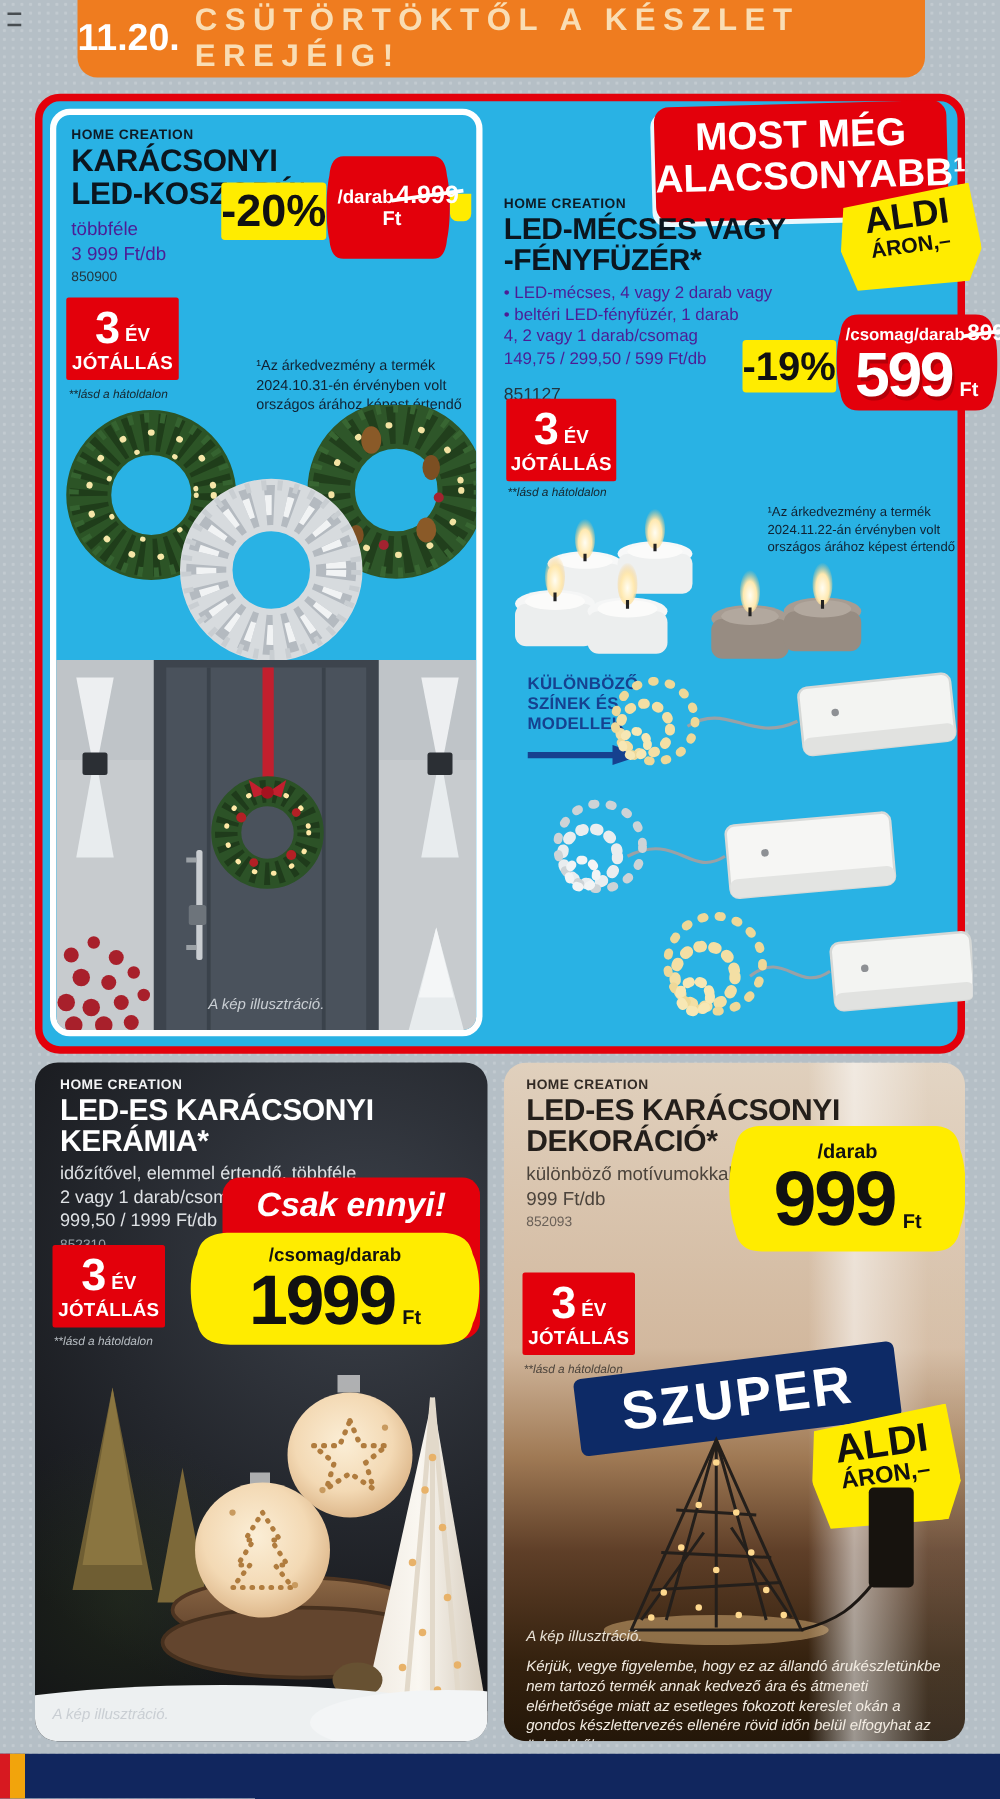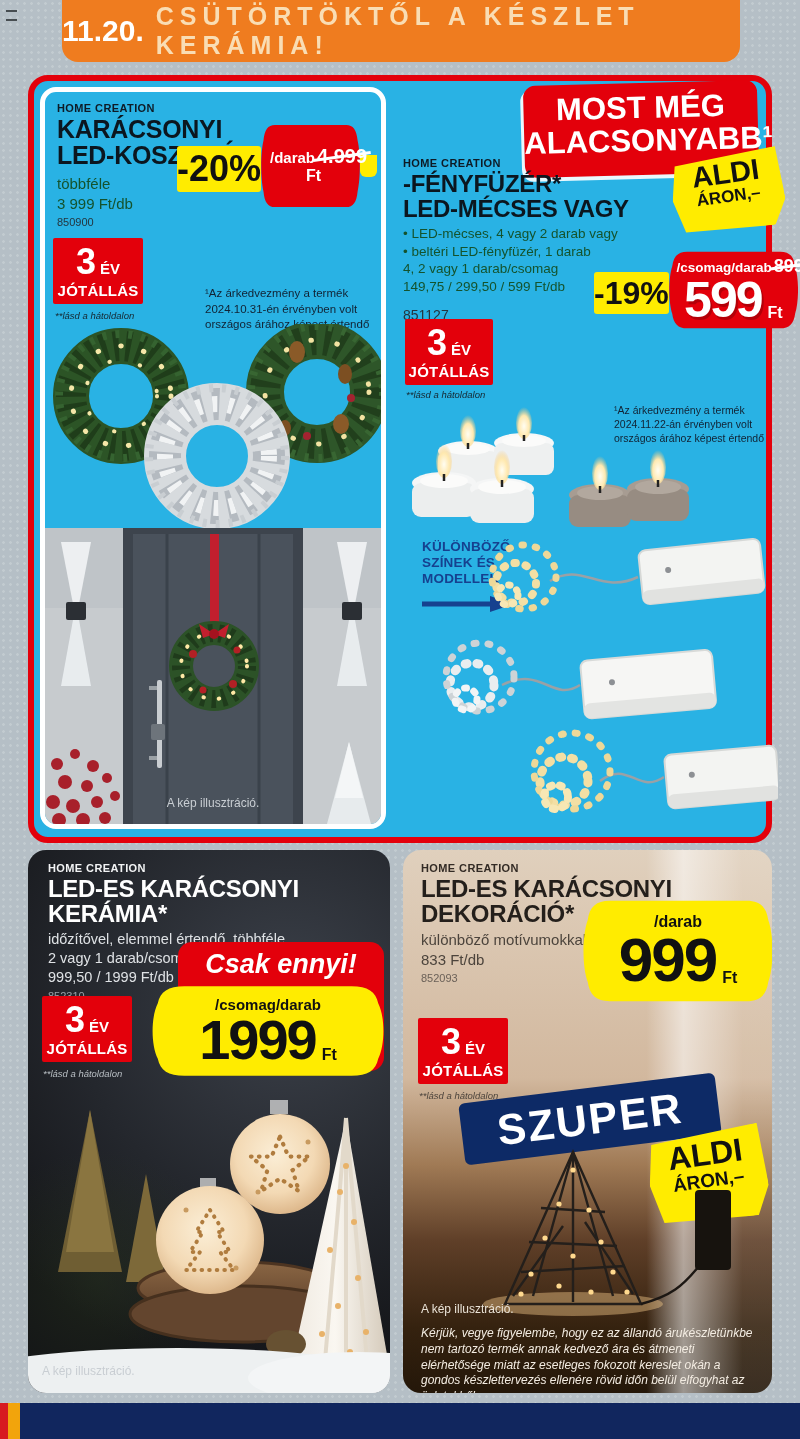--- a/index.html
+++ b/index.html
@@ -18,28 +18,28 @@
   
   .top-frame{left:28px;top:75px;width:732px;height:756px;background:#29b2e4;
              border:6px solid #e3000b;border-radius:20px}
   .left-panel{left:6px;top:6px;width:336px;height:732px;border:5px solid #fff;border-radius:16px;
               overflow:hidden;background:#29b2e4}
   
   .brand{font-size:11px;font-weight:700;letter-spacing:.4px;color:#0e1b26}
   .brand.lt{color:#f2f3f4}.brand.bg2{color:#332b25}
   .ptitle{font-size:25px;font-weight:900;line-height:1.05;color:#0b161f;letter-spacing:-.3px}
   .ptitle.lt{color:#fff}.ptitle.bg2{color:#241f1b}
-  .pdetails{font-size:15px;line-height:1.3;color:#14532d}
+  .pdetails{font-size:15px;line-height:1.3;color:#4c1d95}
   .pdetails.lt{color:#dfe2e5}.pdetails.bg2{color:#4c443c}
   .sku{font-size:11px;color:#24353f}
   .sku.lt{color:#9aa1a8}.sku.bg2{color:#6b6158}
   .note{font-size:9.5px;font-style:italic;color:#15262f}
   .note.lt{color:#b9bfc4}.note.bg2{color:#4c443c}
   .pnote{font-size:11.5px;line-height:1.35;color:#123}
-  .caption{font-size:12px;color:#c9ced3}
+  .caption{font-size:12px;font-style:italic;color:#c9ced3}
   
   .warranty{width:90px;height:66px;background:#e3000b;color:#fff;border-radius:2px;
             display:flex;flex-direction:column;align-items:center;justify-content:center;line-height:1}
   .warranty .row1{display:flex;align-items:flex-end;gap:4px}
   .warranty .y{font-size:36px;font-weight:900}
   .warranty .ev{font-size:15px;font-weight:900;padding-bottom:4px}
   .warranty .lbl{font-size:15px;font-weight:900;margin-top:3px;letter-spacing:.2px}
   
   .tag{width:200px;display:flex;flex-direction:row;align-items:center}
   .tag .pct{background:#ffec00;border-radius:3px;font-weight:900;color:#111;
@@ -82,21 +82,21 @@
 </style>
 </head>
 <body>
 
 <div class="page">
 
   <div class="abs corner-mark"></div>
 
   <div class="abs banner">
     <span class="date">11.20.</span>
-    <span class="slogan">CSÜTÖRTÖKTŐL A KÉSZLET KERÁMIA!</span>
+    <span class="slogan">CSÜTÖRTÖKTŐL A KÉSZLET EREJÉIG!</span>
   </div>
 
   <div class="abs top-frame">
 
     <div class="abs left-panel">
       <div class="abs brand" style="left:12px;top:10px">HOME CREATION</div>
       <div class="abs ptitle" style="left:12px;top:24px">
         <div>KARÁCSONYI</div>
         <div>LED-KOSZORÚ*</div>
       </div>
@@ -229,22 +229,22 @@
       <div>MOST MÉG</div>
       <div>ALACSONYABB¹</div>
     </div>
     <div class="abs aldi-badge" style="left:638px;top:72px;width:112px;height:72px;transform:rotate(-8deg);padding-top:6px">
       <div style="font-size:29px;line-height:1">ALDI</div>
       <div style="font-size:17px;line-height:1.1">ÁRON,–</div>
     </div>
 
     <div class="abs brand" style="left:369px;top:76px">HOME CREATION</div>
     <div class="abs ptitle" style="left:369px;top:90px;font-size:24px">
+      <div>LED-MÉCSES VAGY</div>
       <div>-FÉNYFÜZÉR*</div>
-      <div>LED-MÉCSES VAGY</div>
     </div>
     <div class="abs pdetails" style="left:369px;top:144px;font-size:13.5px">
       <div>• LED-mécses, 4 vagy 2 darab vagy</div>
       <div>• beltéri LED-fényfüzér, 1 darab</div>
       <div>4, 2 vagy 1 darab/csomag</div>
       <div>149,75 / 299,50 / 599 Ft/db</div>
     </div>
     <div class="abs sku" style="left:369px;top:226px;font-size:14px">851127</div>
 
     <div class="abs warranty" style="left:371px;top:238px;width:88px">
@@ -483,21 +483,21 @@
   </div>
 
   <div class="abs panel-br">
     <div class="abs brand bg2" style="left:18px;top:12px">HOME CREATION</div>
     <div class="abs ptitle bg2" style="left:18px;top:26px;font-size:24px">
       <div>LED-ES KARÁCSONYI</div>
       <div>DEKORÁCIÓ*</div>
     </div>
     <div class="abs pdetails bg2" style="left:18px;top:80px">
       <div>különböző motívumokkal</div>
-      <div>833 Ft/db</div>
+      <div>999 Ft/db</div>
     </div>
     <div class="abs sku bg2" style="left:18px;top:122px">852093</div>
 
     <div class="abs splash" style="left:180px;top:46px;width:190px;height:110px">
       <svg viewBox="0 0 200 92" preserveAspectRatio="none">
         <path d="M28 4 L172 4 C186 4 193 9 195 20 C201 33 201 59 195 72 C193 83 186 88 172 88 L28 88 C14 88 7 83 5 72 C-1 59 -1 33 5 20 C7 9 14 4 28 4 Z" fill="#ffec00"></path>
       </svg>
       <div class="inner">
         <div style="font-size:16px;font-weight:700;color:#111">/darab</div>
         <div class="big" style="font-size:62px;color:#111;text-shadow:none">

